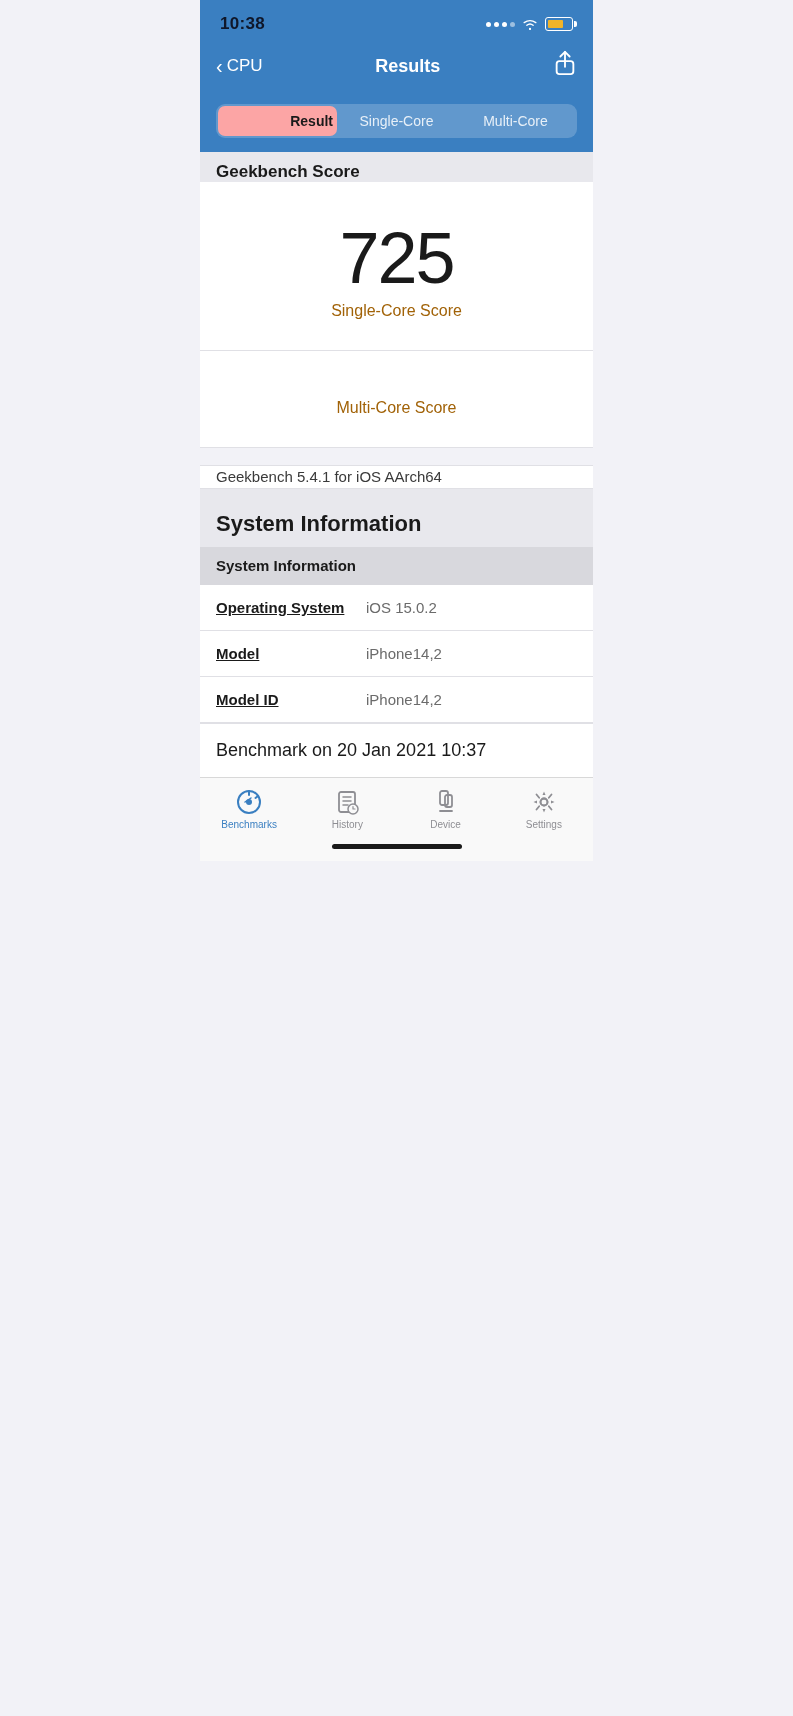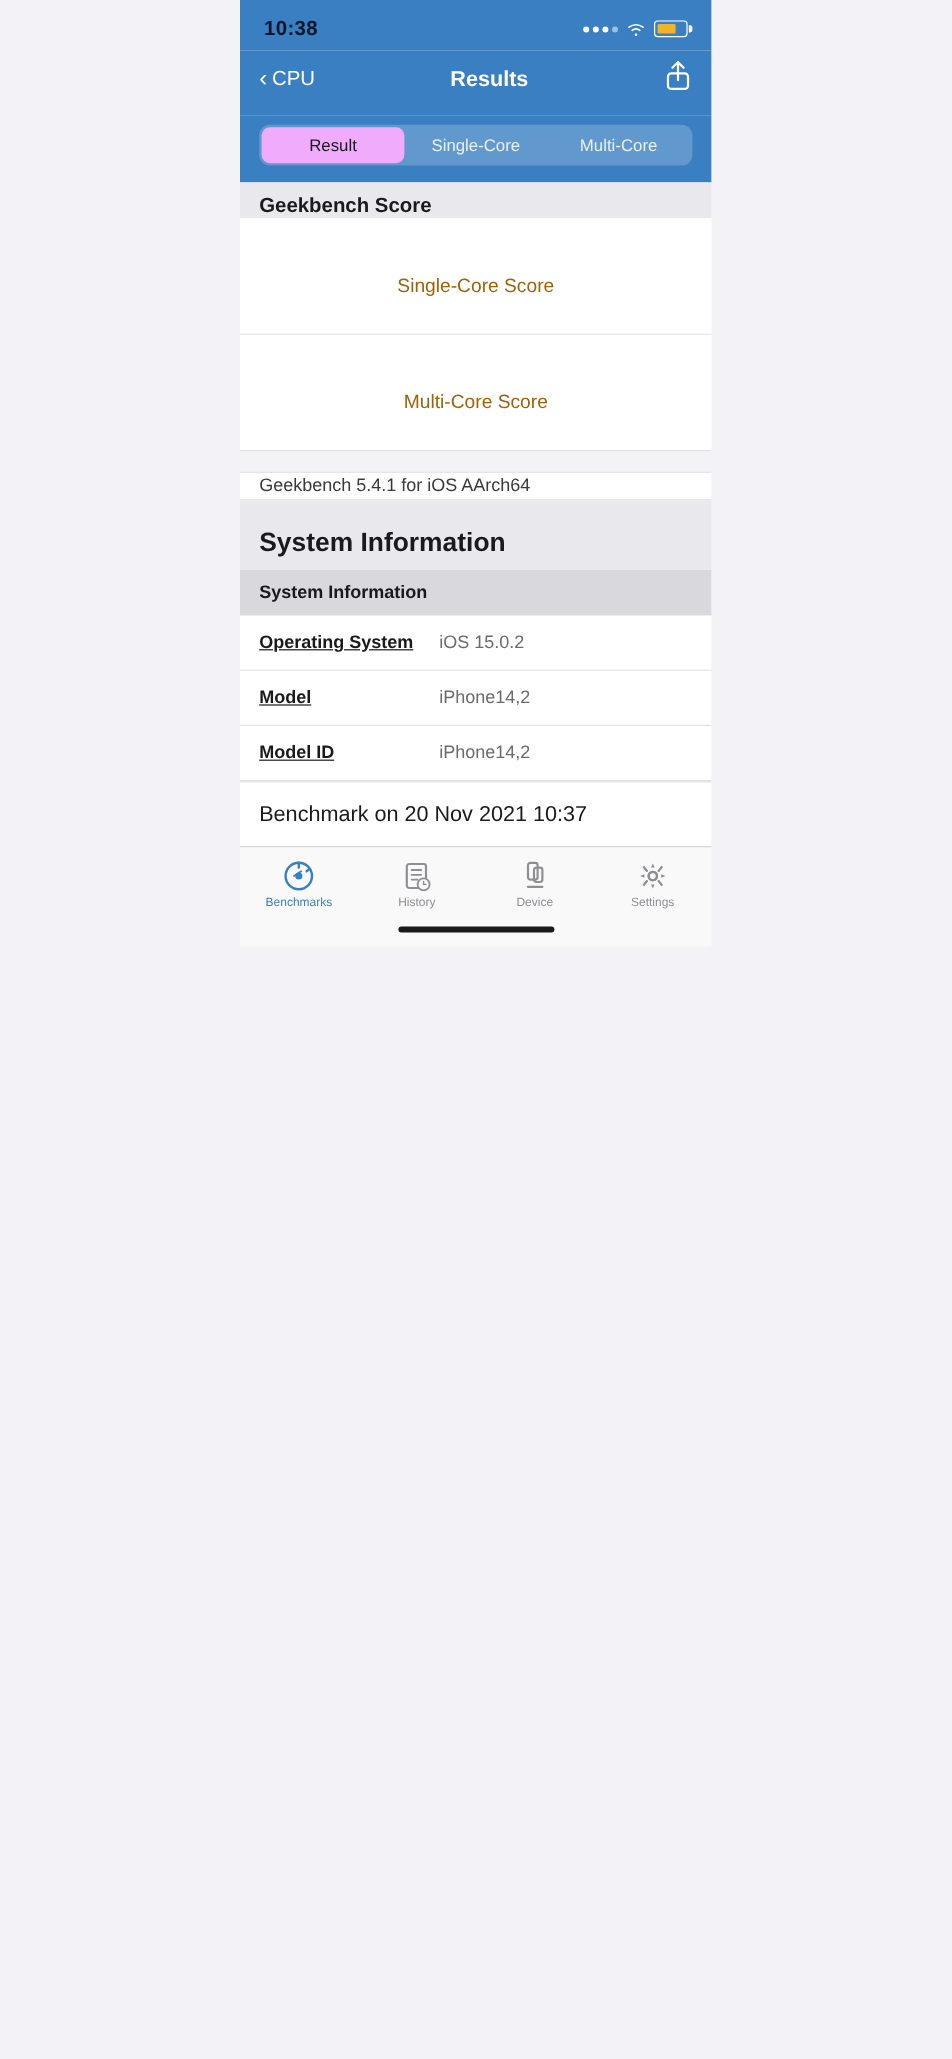--- a/index.html
+++ b/index.html
@@ -124,23 +124,24 @@
       flex: 1;
       text-align: center;
       padding: 7px 4px;
       border-radius: 7px;
       font-size: 14px;
       font-weight: 500;
       color: rgba(255,255,255,0.85);
       cursor: pointer;
     }
     .seg-item.active {
-      background: #f0abfc;
-      color: #1a1a1a;
-      font-weight: 400;
+      background: #fca5a5;
+      color: #1a1a1a;
+      font-weight: 700;
+      text-align: right;
     }
 
     
     .section-header {
       background: #e8e8ed;
       padding: 10px 16px 0;
     }
     .section-header-text {
       font-size: 17px;
       font-weight: 700;
@@ -332,20 +333,21 @@
   </div>
 </div>
 
 <div class="section-header">
   <span class="section-header-text">Geekbench Score</span>
 </div>
 
 <div class="scores-section">
 
   <div class="score-card">
+    <span class="score-number">725</span>
     <span class="score-label">Single-Core Score</span>
   </div>
 
   <div class="score-card">
     <span class="score-label">Multi-Core Score</span>
   </div>
 </div>
 
 <div class="benchmark-info">
   <span class="benchmark-info-text">Geekbench 5.4.1 for iOS AArch64</span>
@@ -368,21 +370,21 @@
     <span class="info-key">Model</span>
     <span class="info-value">iPhone14,2</span>
   </div>
   <div class="info-row">
     <span class="info-key">Model ID</span>
     <span class="info-value">iPhone14,2</span>
   </div>
 </div>
 
 <div class="benchmark-date">
-  <span class="benchmark-date-text">Benchmark on 20 Nov 2021 10:37</span>
+  <span class="benchmark-date-text">Benchmark on 20 Jan 2021 10:37</span>
 </div>
 
 <div class="tab-bar">
 
   <div class="tab-item active">
     <div class="tab-icon">
       <svg width="26" height="26" viewBox="0 0 26 26" fill="none">
         <circle cx="13" cy="13" r="11" stroke="#3a7fc1" stroke-width="2" fill="none"></circle>
         <circle cx="13" cy="13" r="3" fill="#3a7fc1"></circle>
         <line x1="13" y1="2" x2="13" y2="6" stroke="#3a7fc1" stroke-width="2" stroke-linecap="round"></line>

